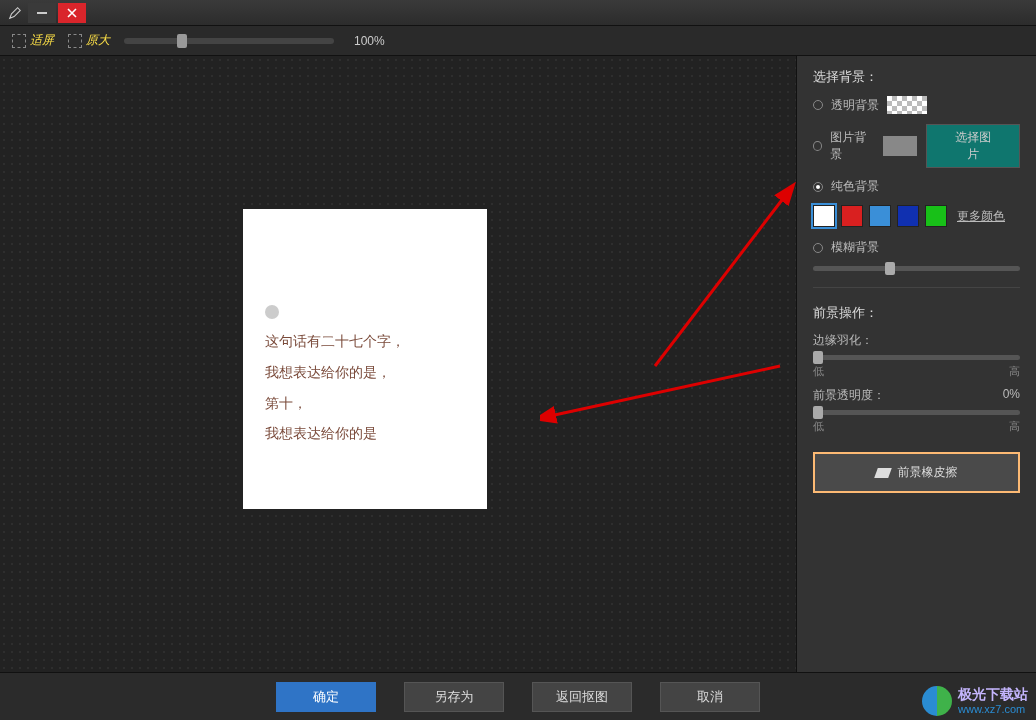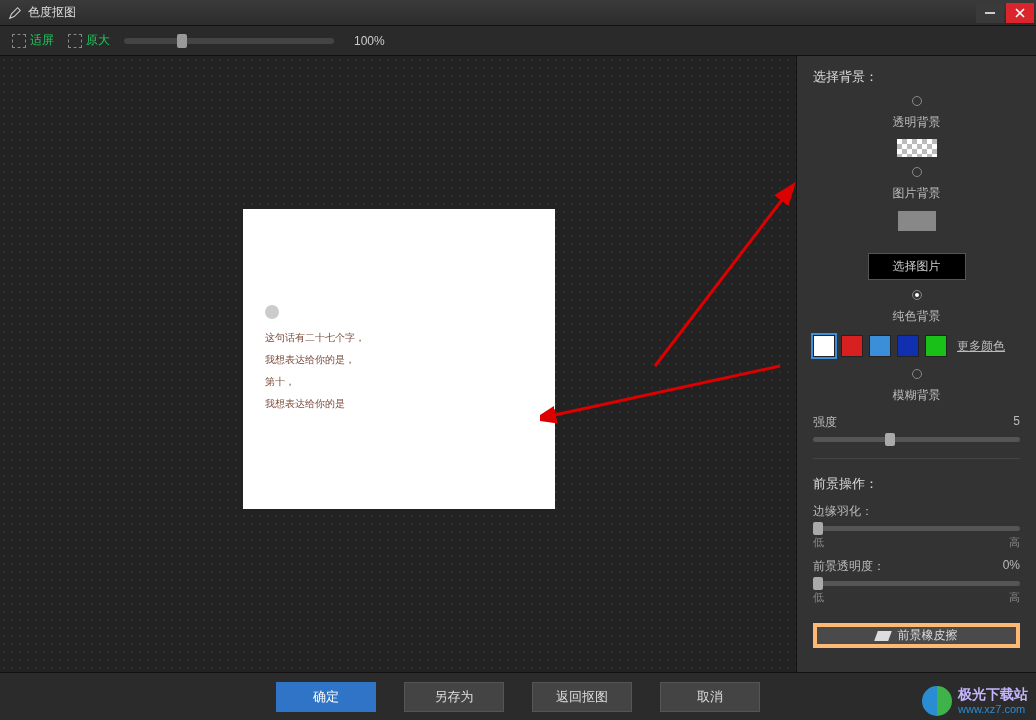--- a/index.html
+++ b/index.html
@@ -26,92 +26,92 @@
 .titlebar .winbtn.close { background:#d9252b; color:#fff; }
 
 .toolbar {
   height: 30px;
   background: #2a2a2a;
   display:flex; align-items:center;
   padding: 0 12px;
   border-bottom: 1px solid #111;
   gap: 14px;
 }
-.tool-item { display:flex; align-items:center; gap:4px; color:#22c55e; font-size:12px; }
+.tool-item { display:flex; align-items:center; gap:4px; color:#fde047; font-size:12px;font-style:italic; }
 .tool-icon { width:14px; height:14px; border:1px dashed #888; }
 .zoom-slider { width: 210px; height:6px; background:#444; border-radius:3px; position:relative; }
 .zoom-thumb { position:absolute; top:-4px; left:25%; width:10px; height:14px; background:#999; border-radius:2px; }
 .zoom-label { color:#ccc; font-size:12px; margin-left:6px; }
 
 .main {
   display:flex;
   height: calc(720px - 26px - 30px - 48px);
 }
 .canvas-area {
   flex:1;
   position:relative;
   background-color:#222;
   background-image:
     radial-gradient(#2e2e2e 1px, transparent 1px);
   background-size: 8px 8px;
 }
 .canvas-img {
   position:absolute;
   left: 243px; top: 153px;
-  width: 312px; height: 300px;
+  width: 244px; height: 300px;
   background: #fff;
   padding: 30px 22px;
   font-family: "KaiTi","STKaiti",serif;
   color: #7a4a3a;
-  font-size: 10px;
+  font-size: 14px;
   line-height: 2.2;
 }
 .canvas-img .bird { width:14px; height:14px; background:#ccc; border-radius:50%; margin-bottom:8px; margin-top:66px; }
 .arrow { position:absolute; pointer-events:none; }
 
 .sidebar {
   width: 240px;
   background: #333;
   border-left:1px solid #111;
   padding: 12px 16px;
   color:#ccc;
   overflow:hidden;
 }
 .sidebar .section-head { font-size:13px; margin-bottom:10px; color:#ddd; }
-.radio-row { display:flex; align-items:center; gap:8px; margin: 10px 0; font-size:12px; color:#bbb;flex-direction:column; }
+.radio-row { display:flex; align-items:center; gap:8px; margin: 10px 0; font-size:12px; color:#bbb; }
 .radio-dot { width:10px; height:10px; border:1px solid #888; border-radius:50%; display:inline-block; position:relative; }
 .radio-dot.on::after { content:""; position:absolute; inset:2px; background:#fff; border-radius:50%; }
 .checker {
   width: 40px; height:18px;
   background-image:
     linear-gradient(45deg,#bbb 25%,transparent 25%,transparent 75%,#bbb 75%),
     linear-gradient(45deg,#bbb 25%,#fff 25%,#fff 75%,#bbb 75%);
   background-size:10px 10px;
   background-position:0 0,5px 5px;
 }
 .gray-swatch { width:40px; height:22px; background:#888; border:1px solid #333; }
 .btn-small {
-  background:#000000; color:#ccc; border:1px solid #555;
-  padding:4px 24px; font-size:12px;margin-top:13px;
+  background:#0f766e; color:#ccc; border:1px solid #555;
+  padding:4px 24px; font-size:12px;
 }
 .swatch-row { display:flex; gap:6px; align-items:center; margin:8px 0 12px 0; }
 .swatch { width:22px; height:22px; border:1px solid #222; }
 .swatch.sel { outline:2px solid #3a8fd8; }
 .more-color { color:#bbb; text-decoration:underline; font-size:12px; margin-left:4px; cursor:pointer; }
 
 .slider-block { margin-top:8px; }
 .slider-label { display:flex; justify-content:space-between; font-size:12px; color:#bbb; }
 .slider-track { width:100%; height:5px; background:#555; border-radius:3px; margin-top:6px; position:relative; }
 .slider-thumb { position:absolute; top:-4px; width:10px; height:13px; background:#aaa; border-radius:2px; }
 .slider-minmax { display:flex; justify-content:space-between; font-size:11px; color:#888; margin-top:4px; }
 
 .hr { height:1px; background:#444; margin:16px 0; }
 .eraser-btn {
   width:100%; background:#4a4a4a; color:#ddd;
-  border:4px solid #fdba74; padding:0 0; text-align:center;
+  border:2px solid #fdba74; padding:10px 0; text-align:center;
   display:flex; align-items:center; justify-content:center; gap:8px;
   font-size:12px;
 }
 .eraser-icon { width:14px; height:10px; background:#ddd; transform:skewX(-20deg); }
 
 .footer {
   height:48px; background:#2b2b2b;
   display:flex; align-items:center; justify-content:center;
   gap:28px;
   border-top:1px solid #111;
@@ -135,21 +135,20 @@
 .watermark .txt { font-size:11px; line-height:1.2; color:#2a8cd2; }
 .watermark .txt .cn { color:#c4b5fd; font-size:14px; font-weight:bold; }
 </style>
 </head>
 <body>
 
 <div class="titlebar">
   <svg class="pen" viewBox="0 0 16 16">
       <path d="M2 14 L4 9 L11 2 L14 5 L7 12 Z" fill="none" stroke="#ccc" stroke-width="1.2"></path>
     </svg>
-  <span class="title">色度抠图</span>
   <div class="winbtn min">
     <svg width="10" height="10">
         <rect y="4" width="10" height="2" fill="#ccc"></rect>
       </svg>
   </div>
   <div class="winbtn close">
     <svg width="10" height="10">
         <path d="M1 1 L9 9 M9 1 L1 9" stroke="#fff" stroke-width="1.6"></path>
       </svg>
   </div>
@@ -225,24 +224,20 @@
       <div class="swatch" style="background:#18c018"></div>
       <span class="more-color">更多颜色</span>
     </div>
 
     <div class="radio-row">
       <span class="radio-dot"></span>
       <span>模糊背景</span>
     </div>
 
     <div class="slider-block">
-      <div class="slider-label">
-        <span>强度</span>
-        <span>5</span>
-      </div>
       <div class="slider-track">
         <div class="slider-thumb" style="left:35%"></div>
       </div>
     </div>
 
     <div class="hr"></div>
 
     <div class="section-head">前景操作：</div>
 
     <div class="slider-block">

